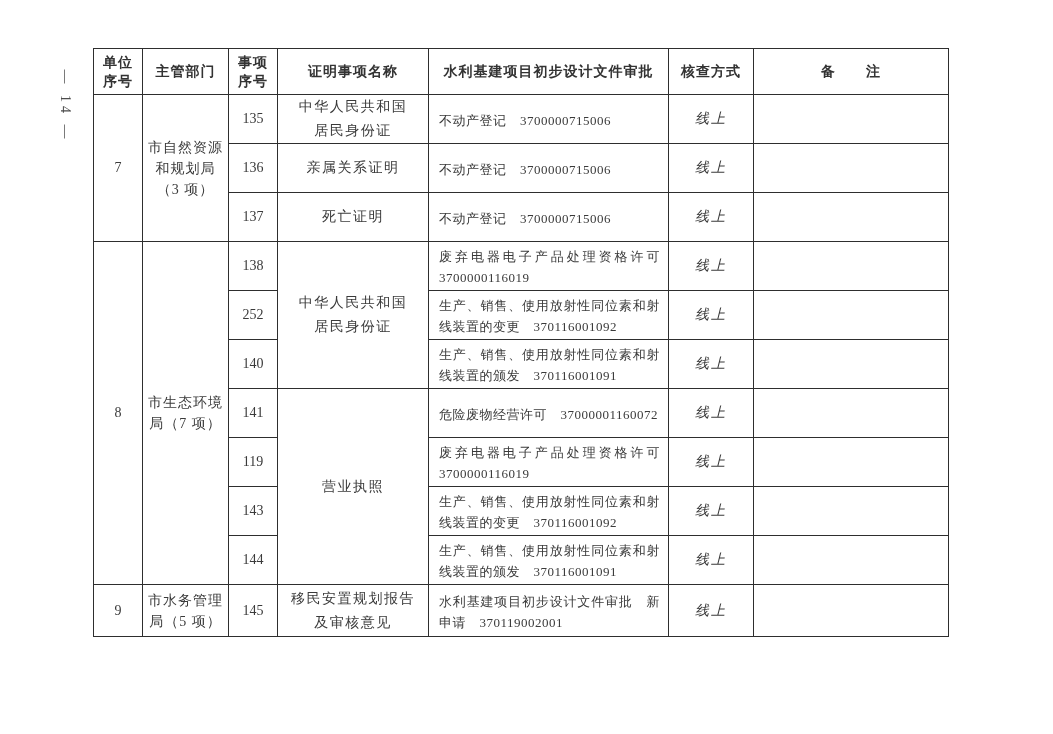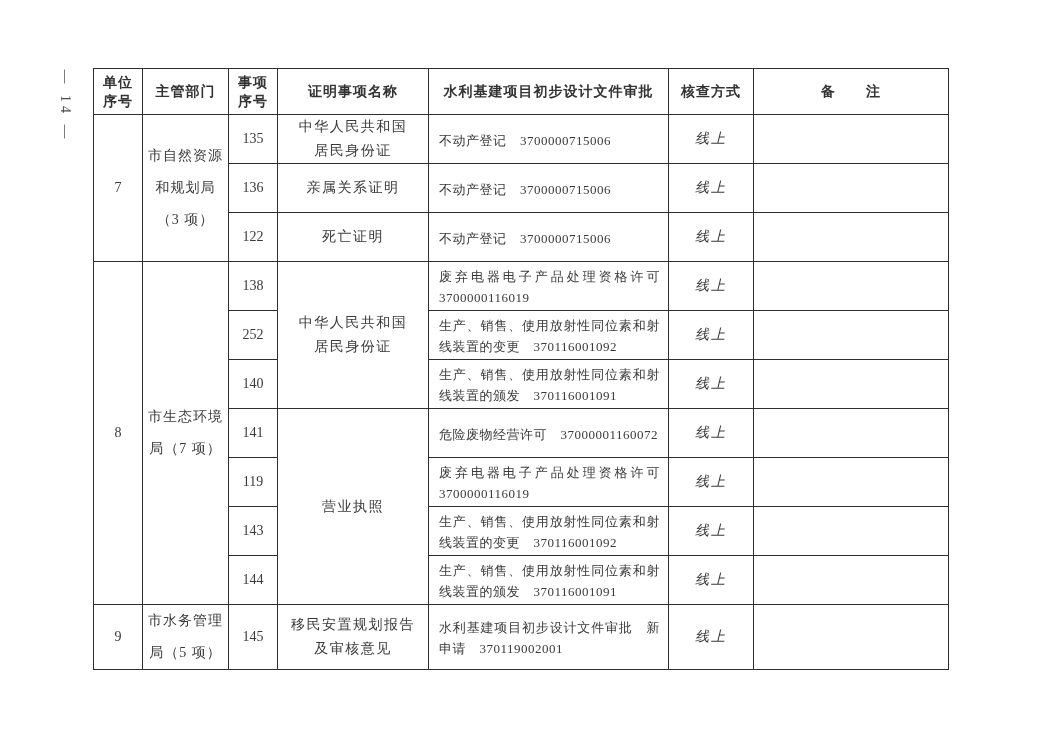--- a/index.html
+++ b/index.html
@@ -22,21 +22,21 @@
     top: 106px;
     transform: translate(-50%, -50%) rotate(90deg);
     font-size: 14px;
     letter-spacing: 4px;
     color: #4c4c4c;
     white-space: nowrap;
   }
   table.doc {
     position: absolute;
     left: 93px;
-    top: 68px;
+    top: 48px;
     width: 855px;
     border-collapse: collapse;
     table-layout: fixed;
   }
   .doc th, .doc td {
     border: 1px solid #2e2e2e;
     padding: 0;
     vertical-align: middle;
     text-align: center;
     white-space: pre-line;
@@ -50,21 +50,21 @@
   .doc tbody tr.tall { height: 52px; }
   .doc th {
     font-weight: bold;
     letter-spacing: 1px;
     line-height: 19px;
     font-size: 14px;
     color: #333333;
   }
   .doc td.dept {
     letter-spacing: 1px;
-    line-height: 32px;
+    line-height: 21px;
   }
   .doc td.cert {
     letter-spacing: 1.5px;
     line-height: 24px;
   }
   .doc td.svc {
     text-align: justify;
     padding: 4px 8px 2px 10px;
     font-size: 13px;
     line-height: 21px;
@@ -119,21 +119,21 @@
         <td class="rmk"></td>
       </tr>
       <tr>
         <td>136</td>
         <td class="cert">亲属关系证明</td>
         <td class="svc">不动产登记　3700000715006</td>
         <td class="vrf">线上</td>
         <td class="rmk"></td>
       </tr>
       <tr>
-        <td>122</td>
+        <td>137</td>
         <td class="cert">死亡证明</td>
         <td class="svc">不动产登记　3700000715006</td>
         <td class="vrf">线上</td>
         <td class="rmk"></td>
       </tr>
       <tr>
         <td rowspan="7" class="unit">8</td>
         <td rowspan="7" class="dept">市生态环境
 局（7 项）</td>
         <td>138</td>

